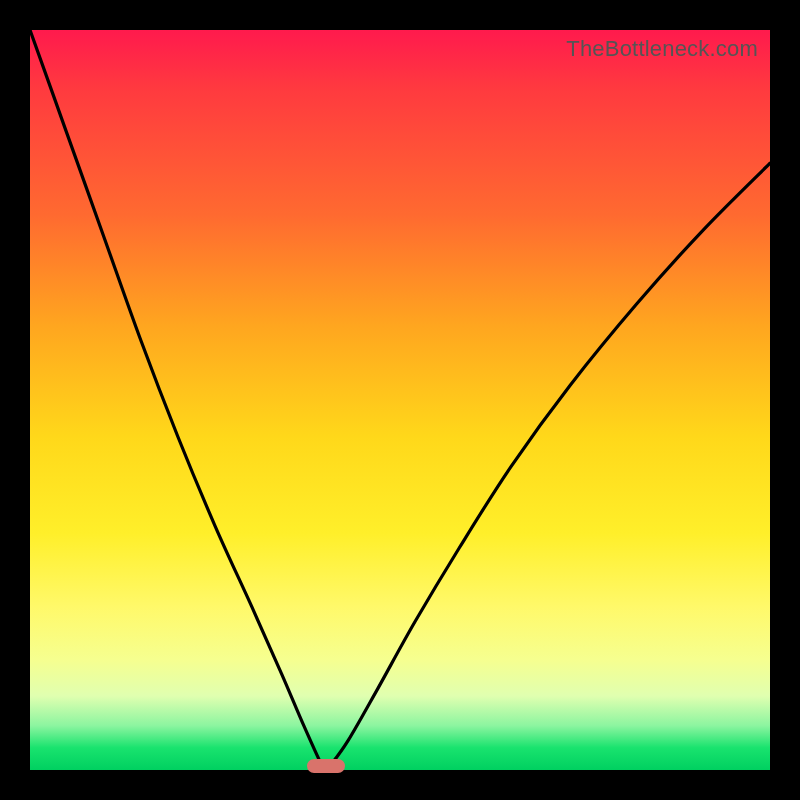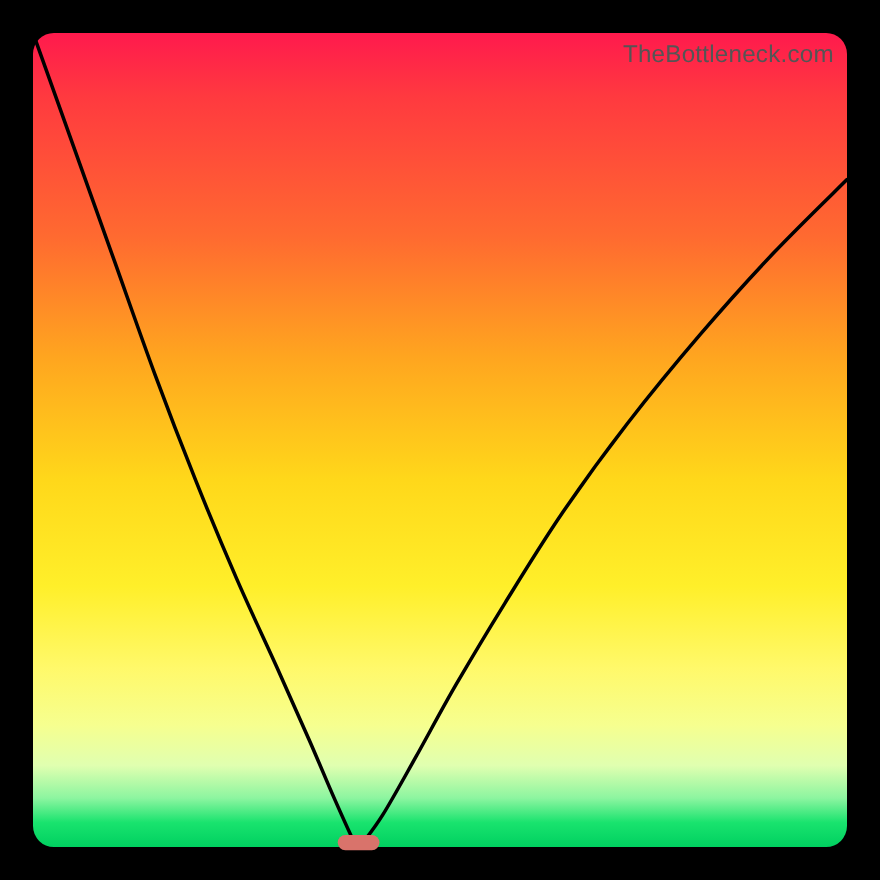--- a/index.html
+++ b/index.html
@@ -32,21 +32,20 @@
       #ffa61f 40%,
       #ffd81a 55%,
       #ffef2a 68%,
       #fff96a 78%,
       #f6ff8f 85%,
       #e0ffb0 90%,
       #8cf5a0 94%,
       #19e36e 97%,
       #00d060 100%
     );
-    border-radius: 19px;
   }
   .watermark {
     position: absolute;
     top: 6px;
     right: 12px;
     color: #555;
     font-size: 22px;
     font-weight: 400;
     letter-spacing: 0.2px;
     user-select: none;

